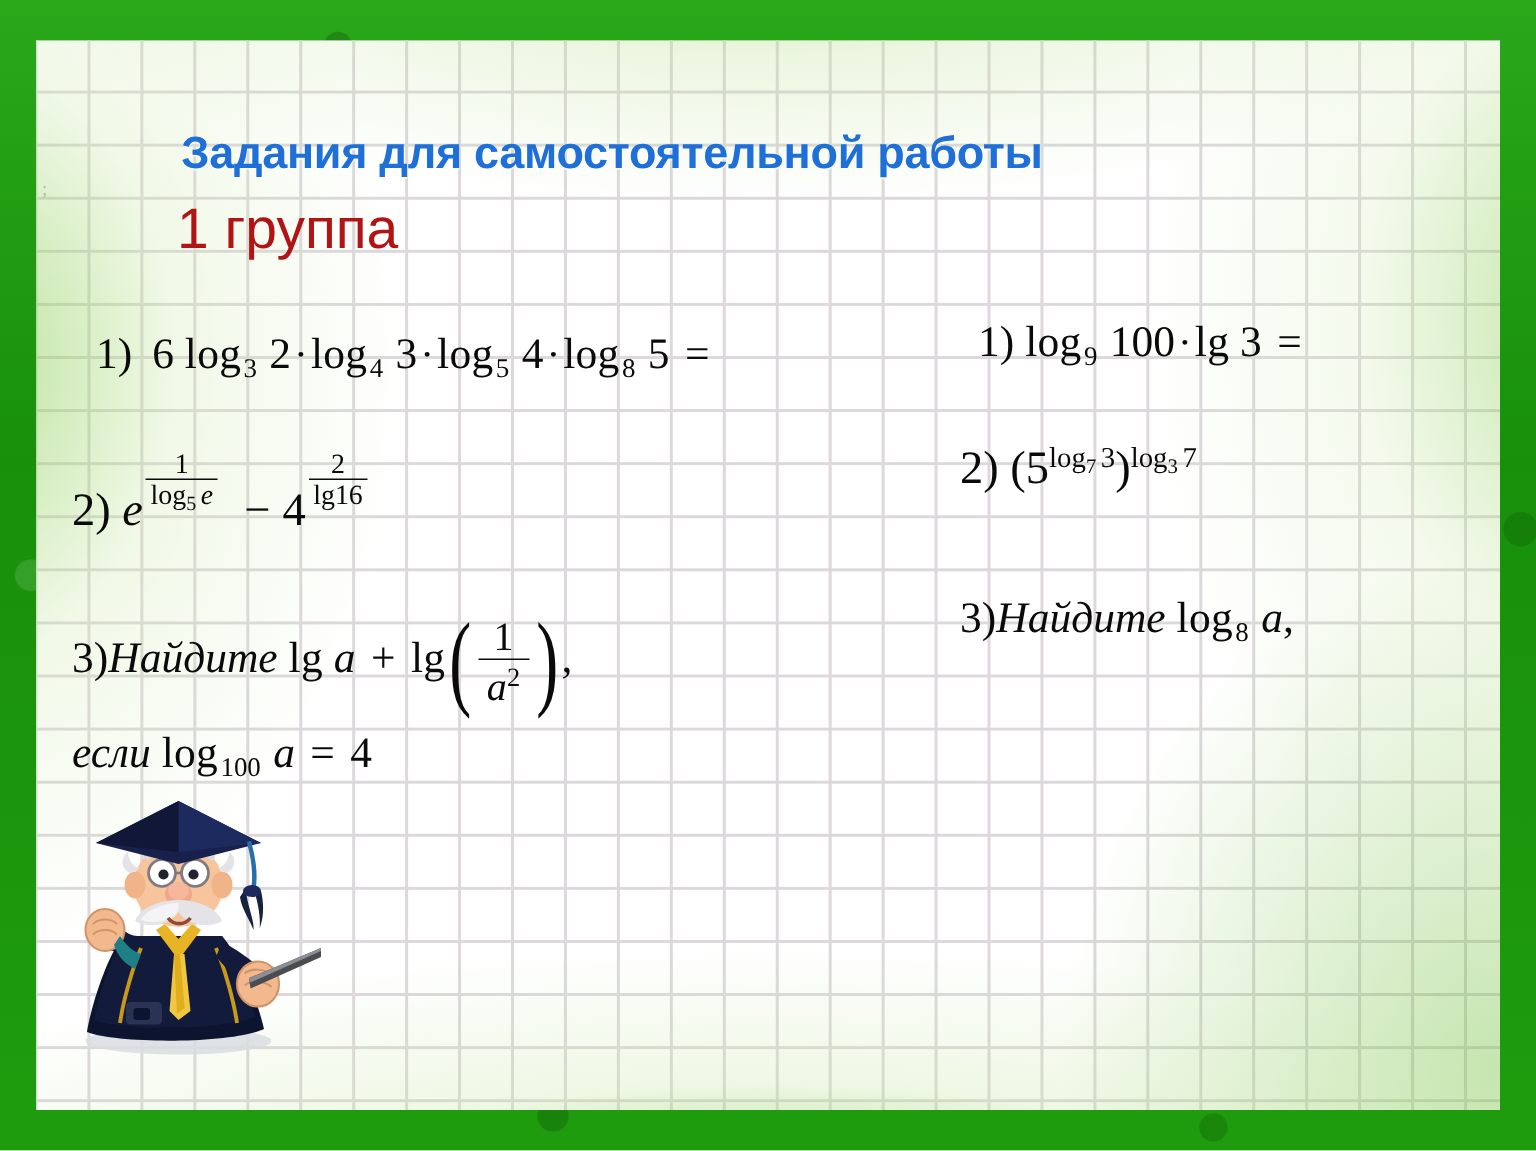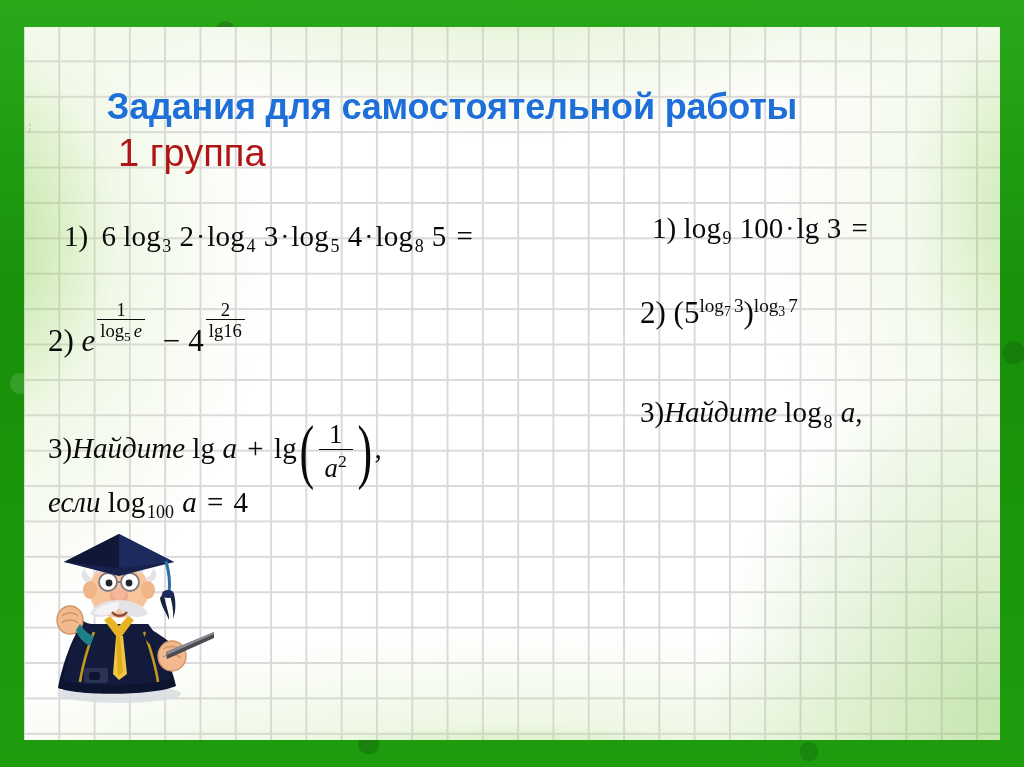--- a/index.html
+++ b/index.html
@@ -69,25 +69,24 @@
     color: #9fb88a;
     opacity: .85;
   }
 
   
   #title {
     position: absolute; left: 0; top: 86px; width: 816px;
     text-align: center;
     font-family: "Liberation Sans", sans-serif;
     font-weight: bold;
-    font-size: 36px;
+    font-size: 30px;
     letter-spacing: -.2px;
     color: #1f6fd8;
     text-shadow: 0 1px 0 rgba(255,255,255,.7);
-    padding-left: 44px;
   }
   .grp {
     position: absolute; top: 132px;
     font-family: "Liberation Sans", sans-serif;
     font-size: 38px;
     color: #b01414;
     white-space: nowrap;
   }
   #grp1 { left: 118px; }
   #grp2 { left: 678px; }
@@ -189,21 +188,21 @@
     <span>5</span>
     <span class="op">=</span>
   </div>
 
   <div class="math" style="left:48px; top:300px; font-size:31px;">
     <span>2)</span>
     <span class="it">e</span><span class="frac"><span class="num">1</span><span class="den"><span>log</span><span style="font-size:.72em; vertical-align:-.3em;">5</span><span class="it" style="padding-left:3px;">e</span></span></span>
     <span class="op" style="padding:0 8px;">−</span><span>4</span><span class="frac"><span class="num">2</span><span class="den">lg16</span></span>
   </div>
 
-  <div class="math" style="left:48px; top:420px;">
+  <div class="math" style="left:48px; top:410px;">
     <span>3)</span><span class="it">Найдите</span>
     <span class="lognm">lg</span>
     <span class="it">a</span>
     <span class="op">+</span>
     <span class="lognm">lg</span><span class="paren">(</span><span class="bigfrac"><span class="num">1</span><span class="den"><span class="it">a</span><span class="sup">2</span></span></span><span class="paren">)</span><span>,</span>
   </div>
 
   <div class="math" style="left:48px; top:488px;">
     <span class="it">если</span>
     <span class="lognm">log</span><span class="sub">100</span>

